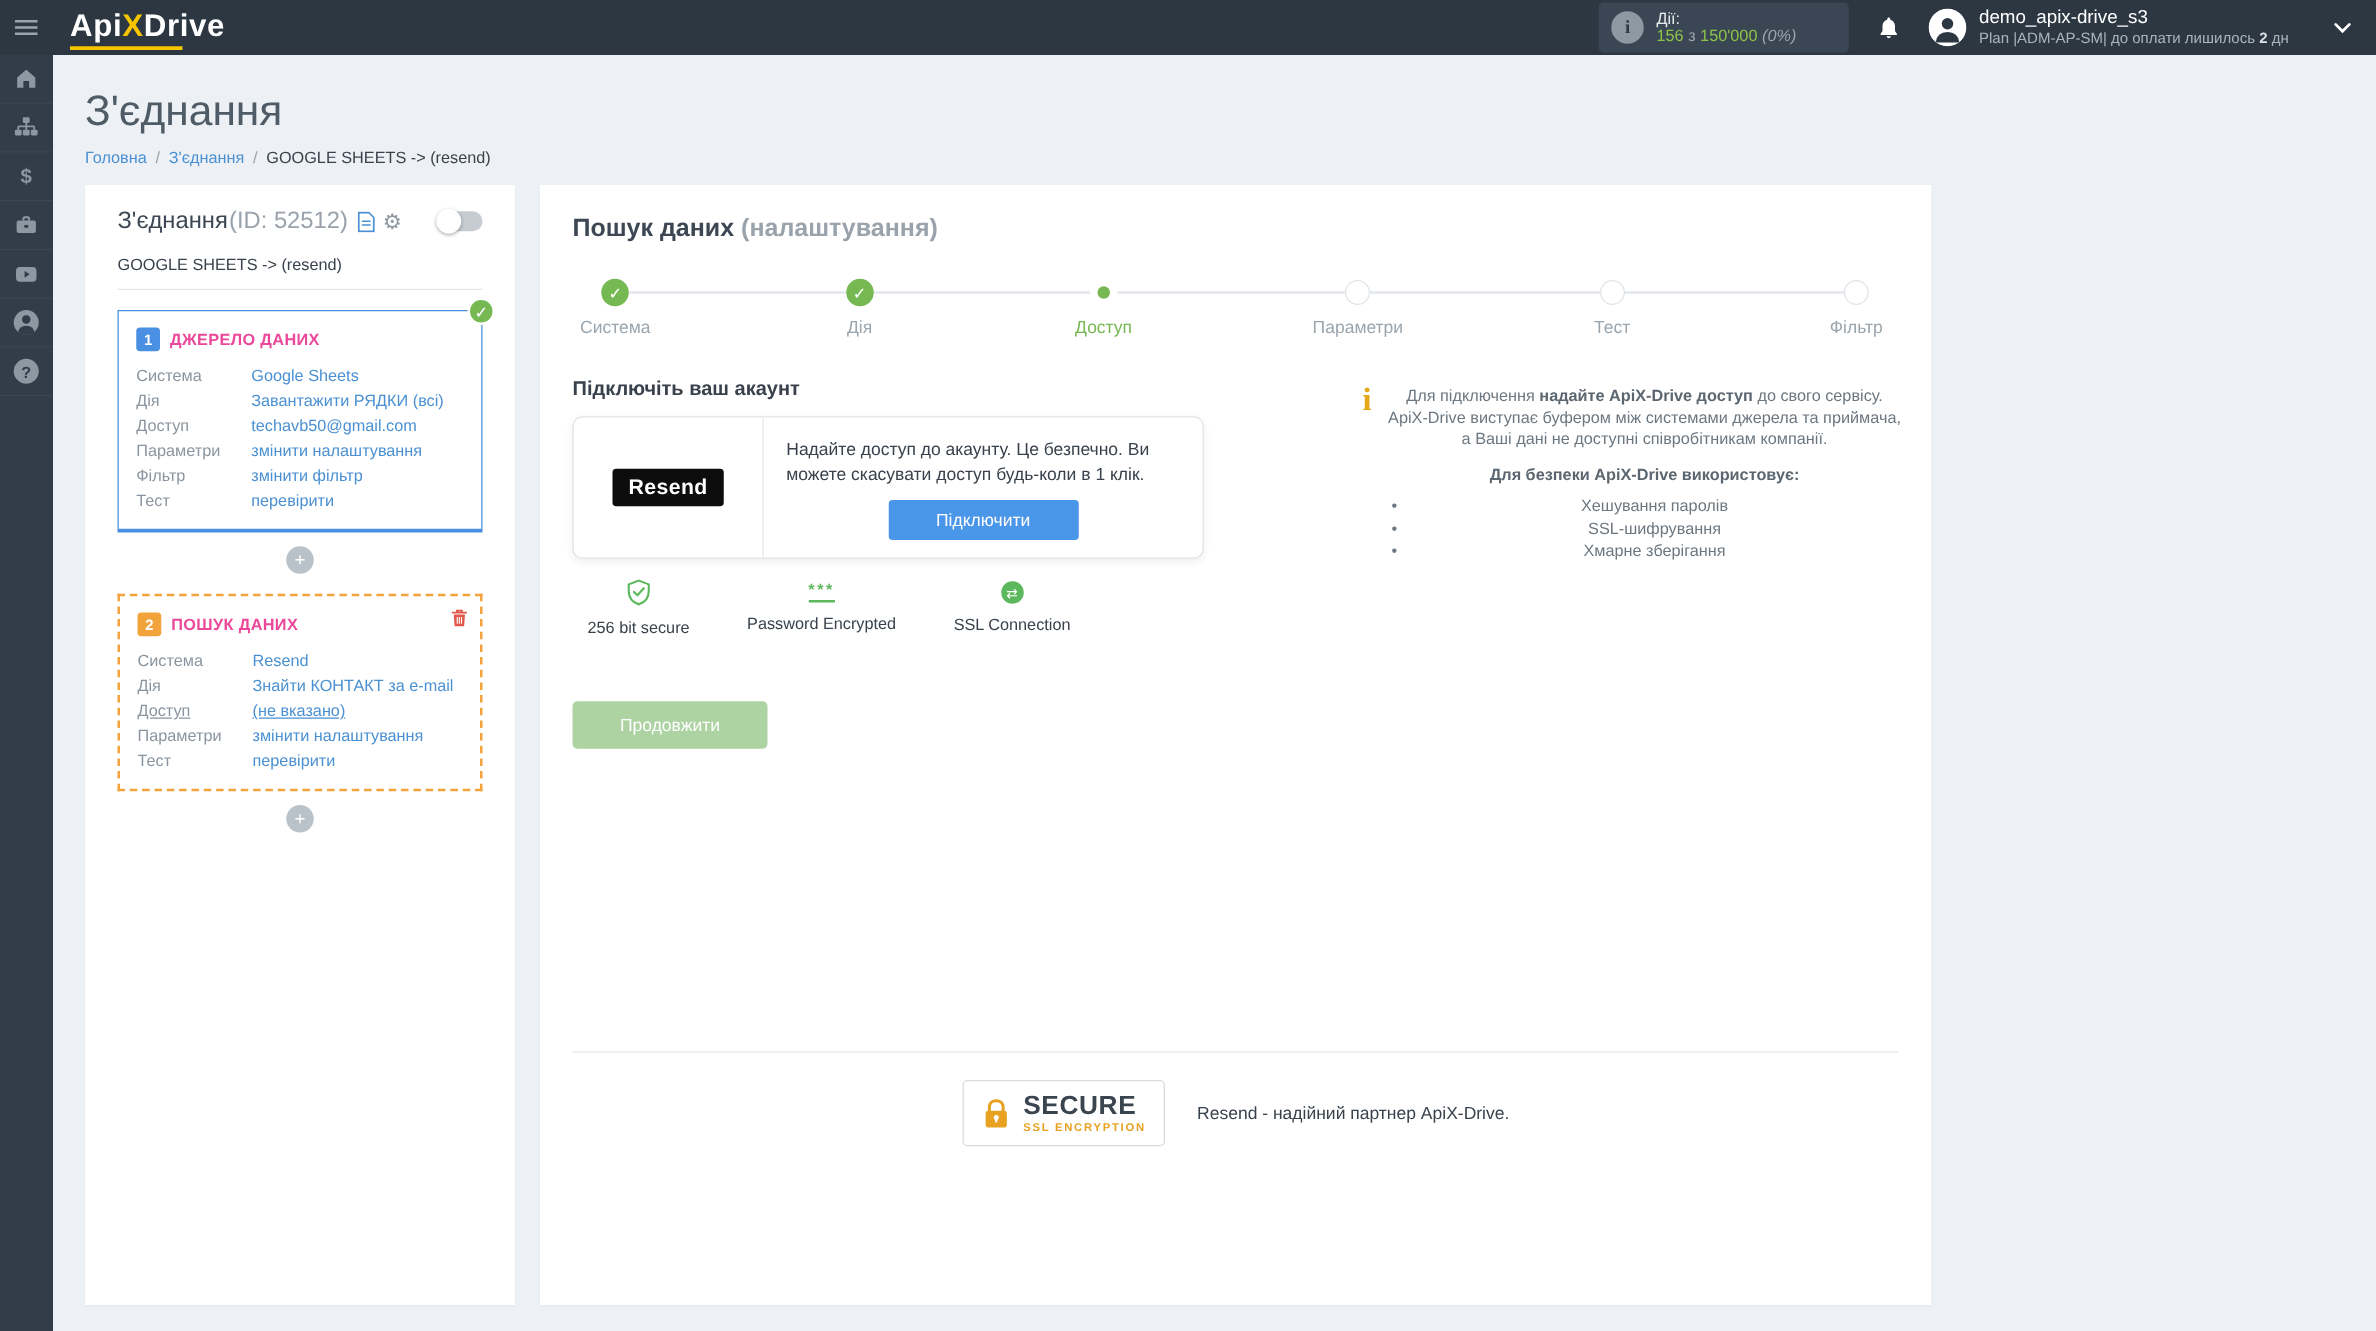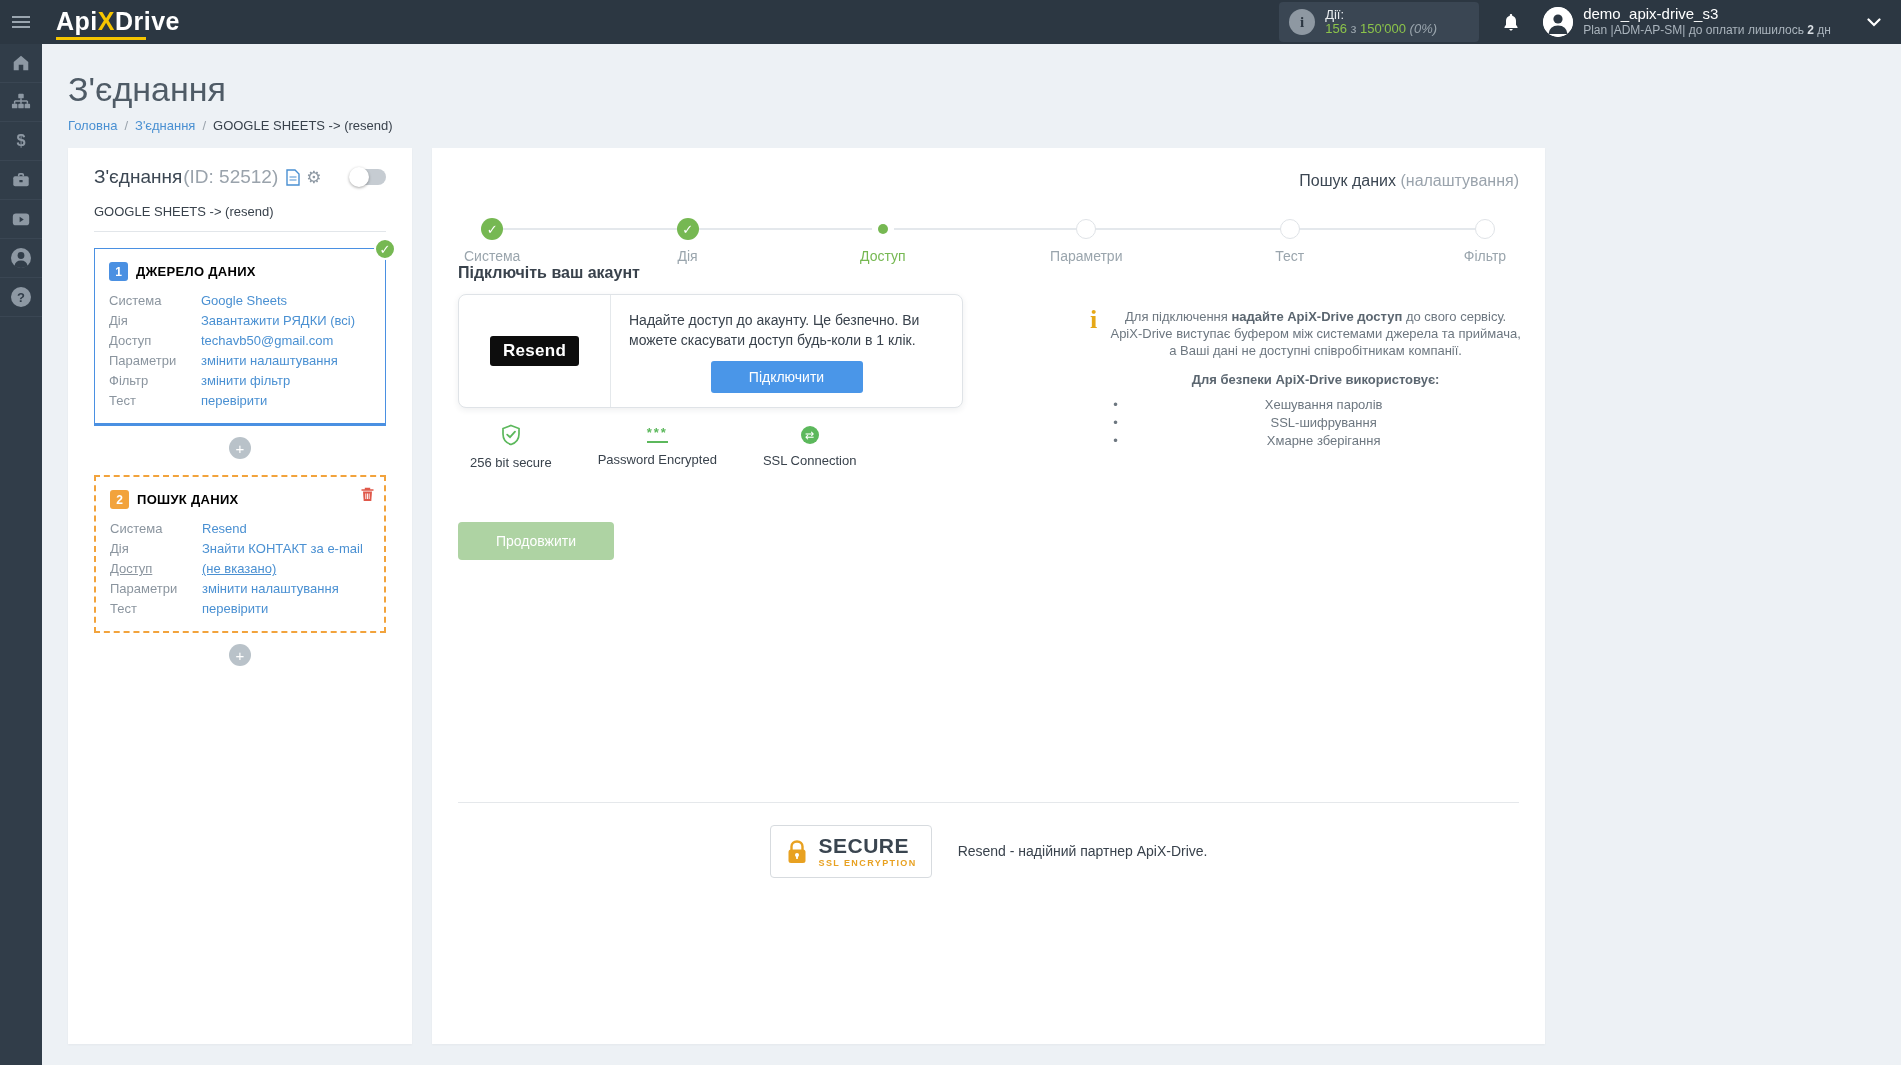--- a/index.html
+++ b/index.html
@@ -55,46 +55,46 @@
   .toggle .knob { position:absolute; left:-1px; top:-2px; width:20px; height:20px; border-radius:50%; background:#ffffff; box-shadow:0 1px 3px rgba(0,0,0,0.35); }
   .lp-subtitle { margin-top:16px; font-size:13px; color:#39424c; padding-bottom:12px; border-bottom:1px solid #e2e6ea; }
 
   .card { position:relative; margin-top:16px; padding:13px 14px 12px; }
   .card-source { border:1px solid #4a90e2; border-bottom:3px solid #4a90e2; }
   .card-search { border:2px dashed #f2a33c; }
   .card-head { display:flex; align-items:center; gap:8px; margin-bottom:10px; }
   .num-badge { width:19px; height:19px; border-radius:3px; color:#ffffff; font-size:12px; font-weight:700; display:flex; align-items:center; justify-content:center; }
   .num-blue { background:#4a90e2; }
   .num-orange { background:#f2a33c; }
-  .card-title { font-size:13px; font-weight:700; color:#000000; letter-spacing:0.3px; }
+  .card-title { font-size:13px; font-weight:700; color:#ec4899; letter-spacing:0.3px; }
   .card-check { position:absolute; top:-11px; right:-11px; width:22px; height:22px; border-radius:50%; background:#76b852; color:#ffffff; font-size:13px; display:flex; align-items:center; justify-content:center; border:2px solid #ffffff; }
   .trash-btn { position:absolute; top:10px; right:10px; cursor:pointer; }
   .card-row { display:grid; grid-template-columns:92px 1fr; font-size:13px; line-height:20px; }
   .row-label { color:#8b959f; }
   .row-label.u { text-decoration:underline; cursor:pointer; }
   .row-value { color:#4a90d2; cursor:pointer; }
   .row-value.u { text-decoration:underline; }
   .plus-btn { width:22px; height:22px; border-radius:50%; background:#b9c2c9; color:#ffffff; font-size:15px; display:flex; align-items:center; justify-content:center; margin:11px auto; cursor:pointer; }
 
   
   .right-panel { position:relative; width:1113px; min-height:896px; background:#ffffff; padding:24px 26px; box-shadow:0 1px 2px rgba(0,0,0,0.04); }
-  .rp-title { font-size:16px; color:#3c4753; font-weight:400;text-align:right; }
+  .rp-title { font-size:20px; color:#3c4753; font-weight:700; }
   .rp-title .suffix { color:#9aa3ac; }
 
   .stepper { position:relative; margin:28px 6px 0; display:flex; justify-content:space-between; }
   .step-line { position:absolute; top:10px; left:34px; right:34px; height:2px; background:#e4e8ec; }
   .step { position:relative; z-index:1; display:flex; flex-direction:column; align-items:center; min-width:56px; cursor:pointer; }
   .step-circle { height:22px; display:flex; align-items:center; justify-content:center; }
   .circle-done { width:22px; height:22px; border-radius:50%; background:#76b852; color:#ffffff; font-size:13px; display:flex; align-items:center; justify-content:center; }
   .circle-dot { width:10px; height:10px; border-radius:50%; background:#76b852; box-shadow:0 0 0 6px #ffffff; }
   .circle-todo { width:20px; height:20px; border-radius:50%; background:#ffffff; border:1px solid #dfe3e7; }
   .step-label { margin-top:8px; font-size:14px; color:#9aa5ad; white-space:nowrap; }
   .step.active .step-label { color:#76b852; }
 
-  .connect-heading { font-size:16px; font-weight:700; color:#39424c; }
+  .connect-heading { margin-top:34px; font-size:16px; font-weight:700; color:#39424c; }
   .connect-card { margin-top:12px; width:505px; border:1px solid #dfe3e7; border-radius:8px; box-shadow:0 2px 6px rgba(40,50,60,0.08); display:flex; background:#ffffff; }
   .cc-logo-zone { width:152px; display:flex; align-items:center; justify-content:center; border-right:1px solid #e4e8eb; }
   .resend-logo { background:#0d0d0d; color:#ffffff; font-weight:700; font-size:17px; padding:5px 13px; border-radius:3px; letter-spacing:0.3px; }
   .cc-right { flex:1; padding:15px 18px 14px; }
   .cc-desc { font-size:14px; color:#39424c; line-height:20px; }
   .cc-btn { margin:11px auto 0; display:block; width:152px; background:#4a96e8; color:#ffffff; border:none; border-radius:3px; font-size:14px; padding:8px 0; cursor:pointer; font-family:"Liberation Sans", sans-serif; }
 
   .trust-row { margin-top:16px; display:flex; align-items:center; gap:46px; padding-left:12px; }
   .trust-item { display:flex; align-items:center; gap:9px; font-size:13px; color:#39424c;flex-direction:column; }
   .pw-icon { color:#5cb85c; font-weight:700; font-size:13px; letter-spacing:2px; border-bottom:2px solid #5cb85c; line-height:10px; padding-bottom:3px; }

